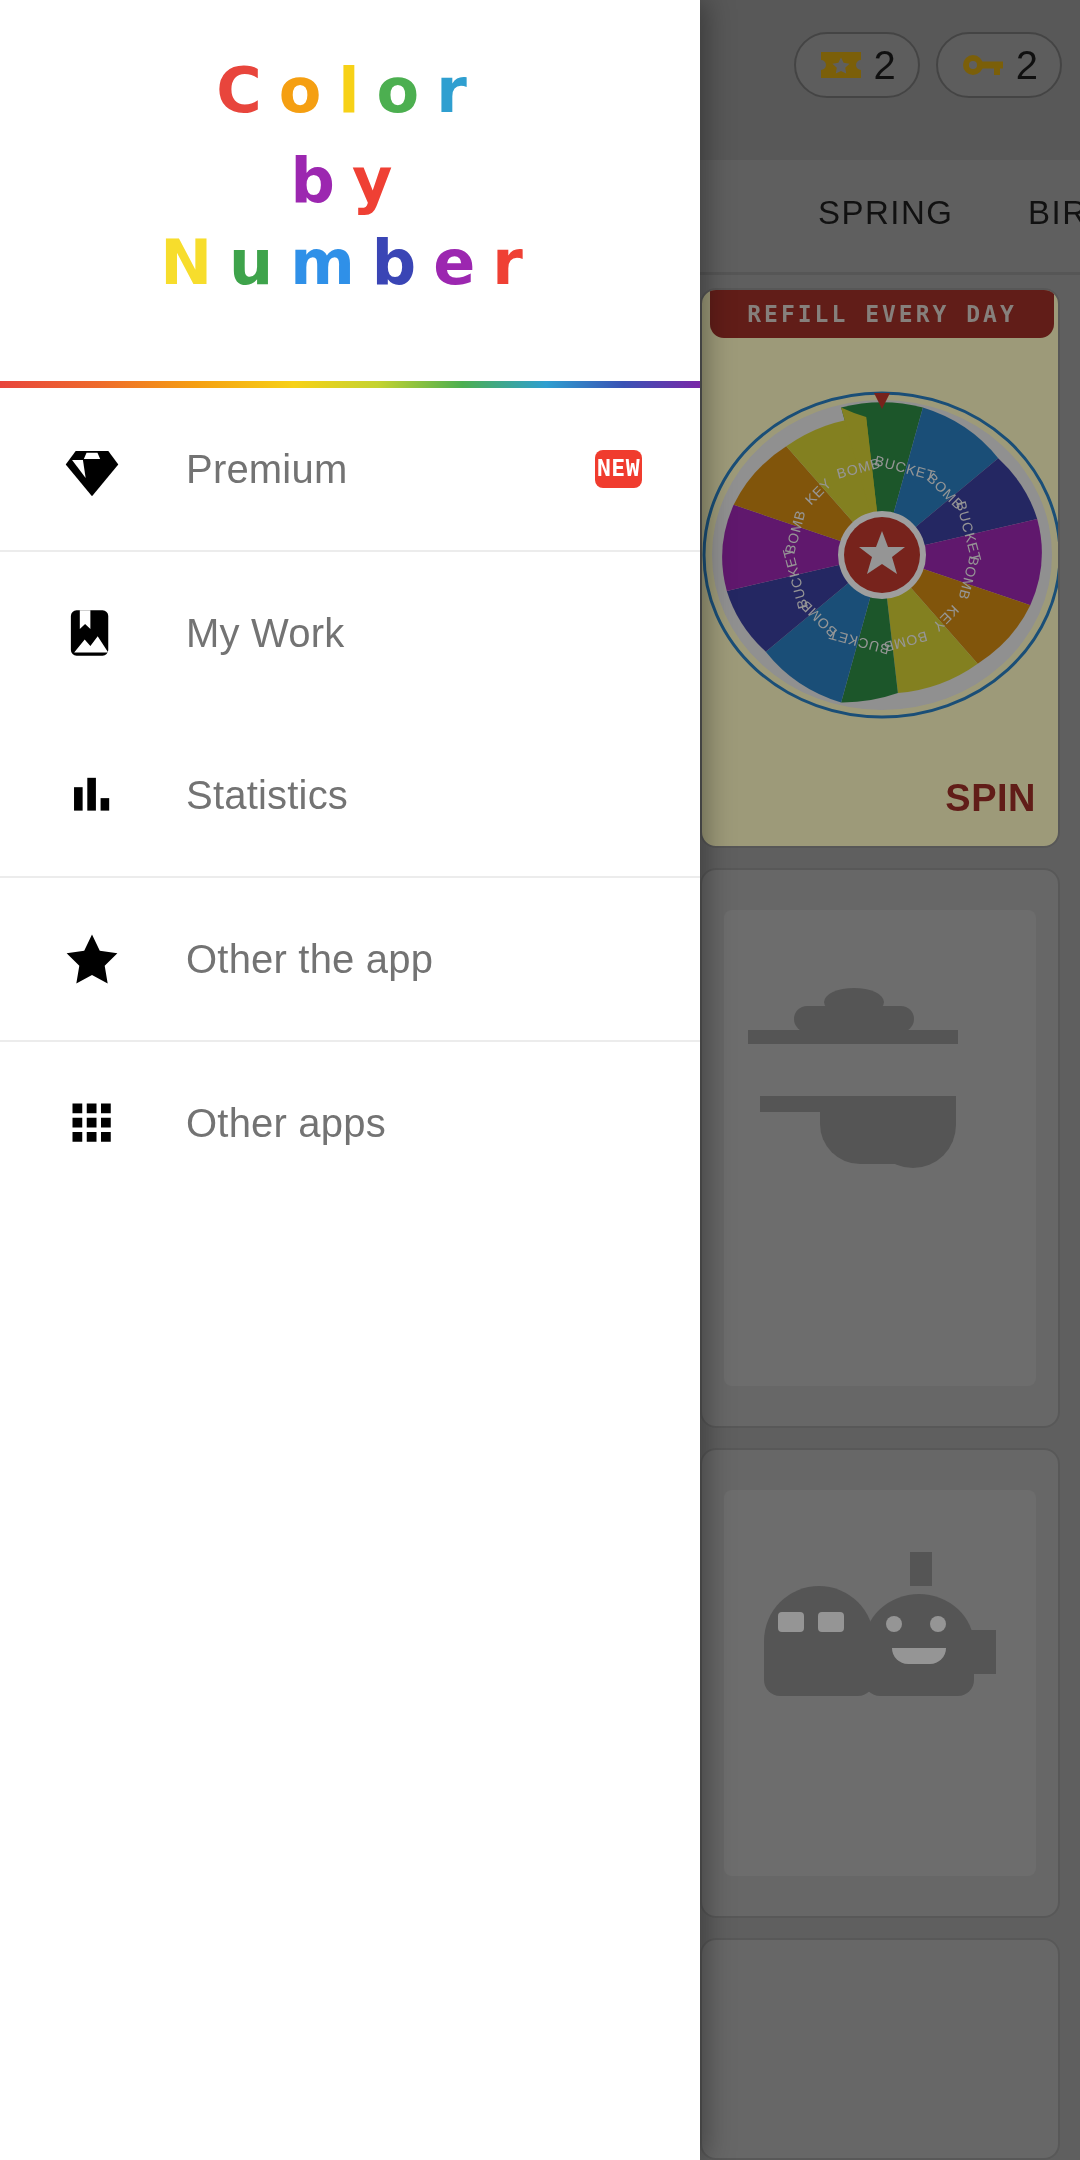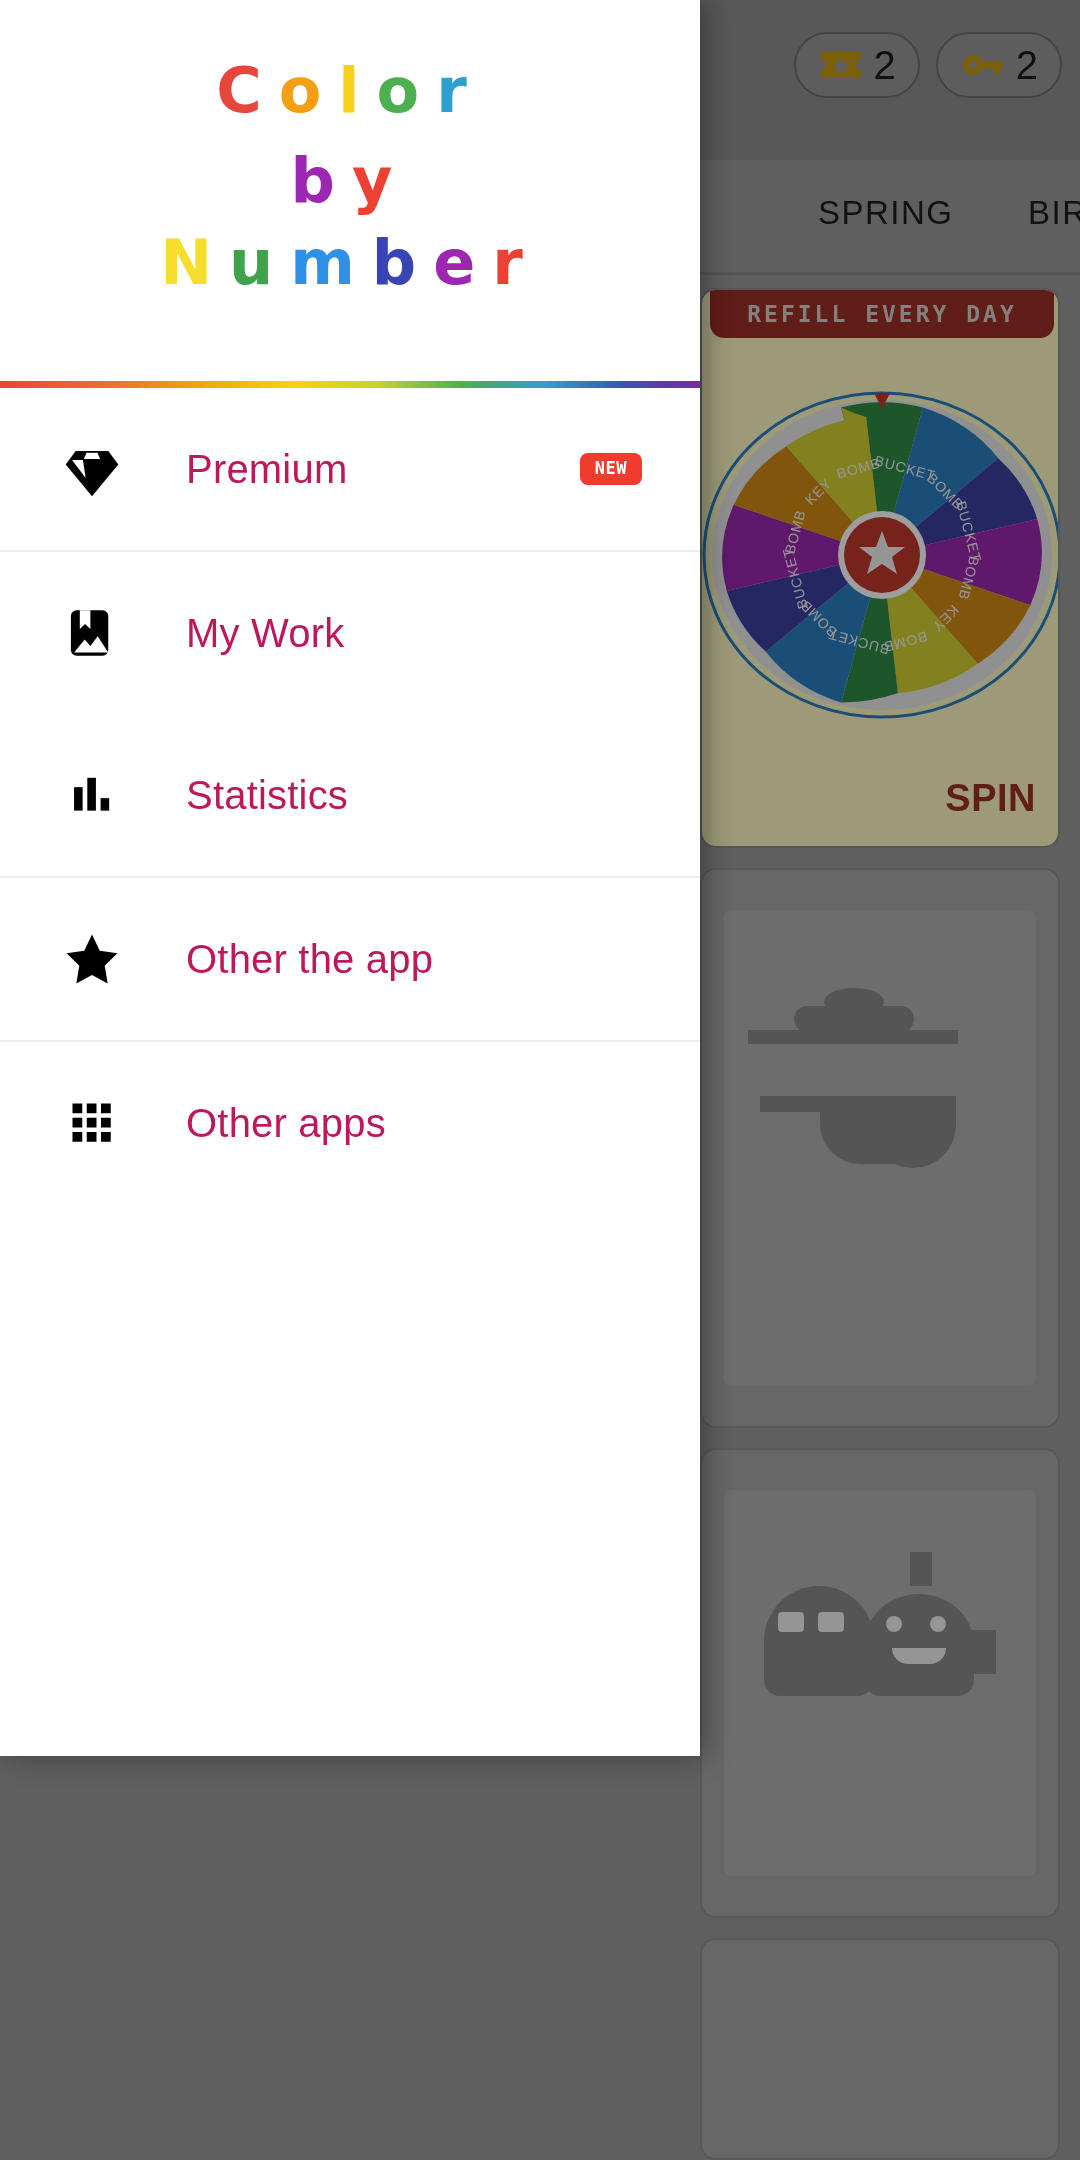--- a/index.html
+++ b/index.html
@@ -81,21 +81,21 @@
   .more-text {
     position:absolute; left:700px; top:2020px; width:360px;
     text-align:center; font-size:76px; font-weight:700; color:#2e2e2e;
     letter-spacing:1px; font-family:"Liberation Sans", sans-serif;
   }
 
   #scrim { position:absolute; inset:0; background:rgba(0,0,0,0.38); }
 
   
   #drawer {
-    position:absolute; left:0; top:0; width:700px; height:1756px;
+    position:absolute; left:0; top:0; width:700px; height:2160px;
     background:#ffffff;
     box-shadow:6px 0 26px rgba(0,0,0,0.35);
   }
 
   .logo { position:absolute; left:0; top:60px; width:700px; text-align:center; }
   .logo-line { line-height:1; white-space:nowrap; }
   .logo-line.l1 { font-size:62px; letter-spacing:17px; }
   .logo-line.l2 { font-size:62px; letter-spacing:17px; margin-top:28px; }
   .logo-line.l3 { font-size:62px; letter-spacing:17px; margin-top:20px; }
   .logo-line span { font-weight:700; font-family:"DejaVu Sans", sans-serif; }
@@ -114,27 +114,27 @@
   .row {
     position:relative; display:flex; align-items:center;
     height:162px; padding-left:60px; cursor:pointer;
   }
   .row .ico {
     width:64px; height:64px; display:flex; align-items:center; justify-content:center;
     flex:0 0 64px;
   }
   .row .ico svg { display:block; }
   .row .label {
-    margin-left:62px; font-size:40px; color:#be185d; font-weight:400;
+    margin-left:62px; font-size:40px; color:#737373; font-weight:400;
     letter-spacing:0.2px;
   }
   .new-badge {
     position:absolute; right:58px; top:50%; transform:translateY(-50%);
     background:#f03c2e; color:#ffffff; border-radius:8px;
-    padding:7px 15px 8px; font-size:17px; font-weight:700; letter-spacing:0.5px;
+    padding:7px 2px 8px; font-size:23px; font-weight:700; letter-spacing:0.5px;
     font-family:"DejaVu Sans Mono", monospace; line-height:1;
   }
 </style>
 </head>
 <body>
 
 <div id="screen">
 
   <div id="backdrop">
     <div id="bg-content">

